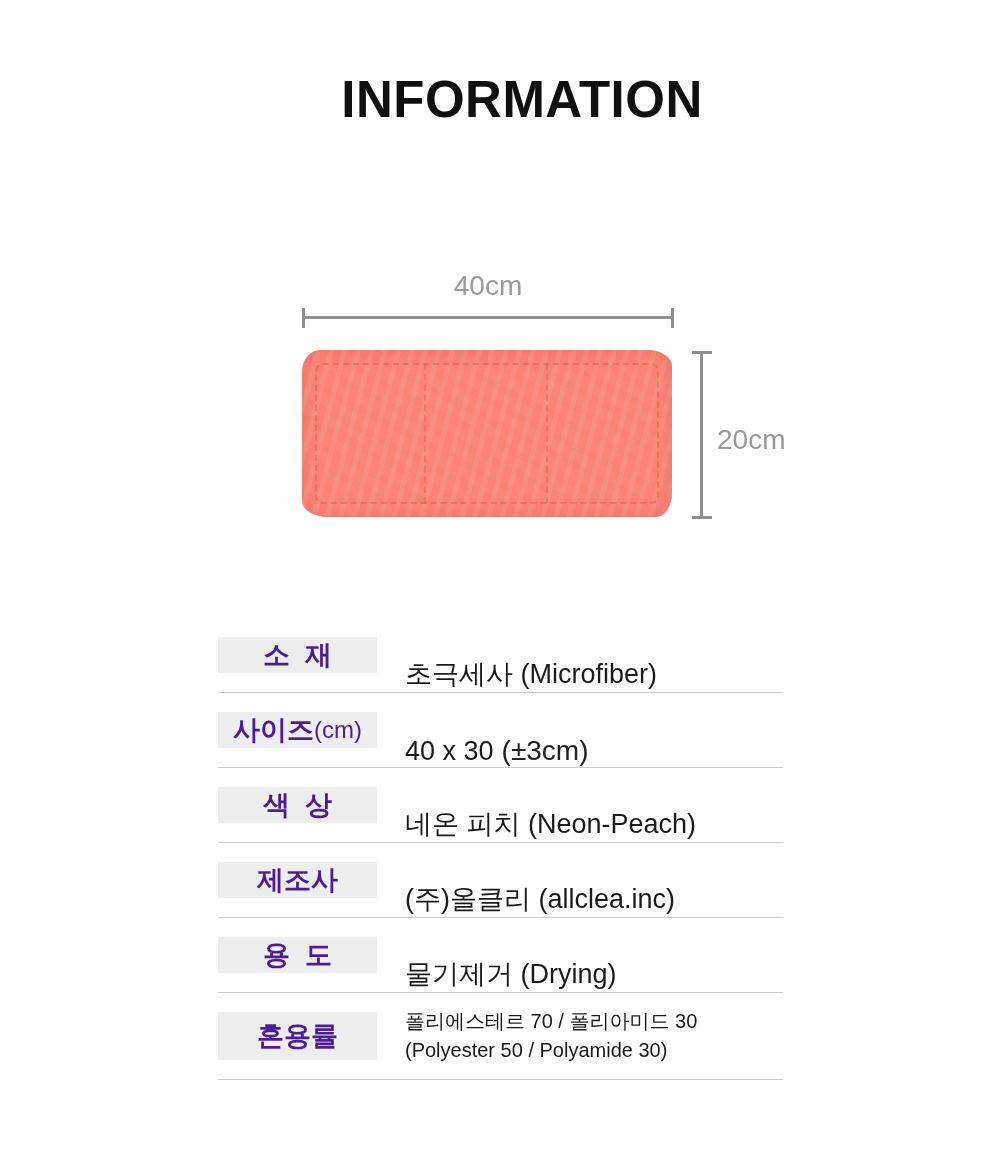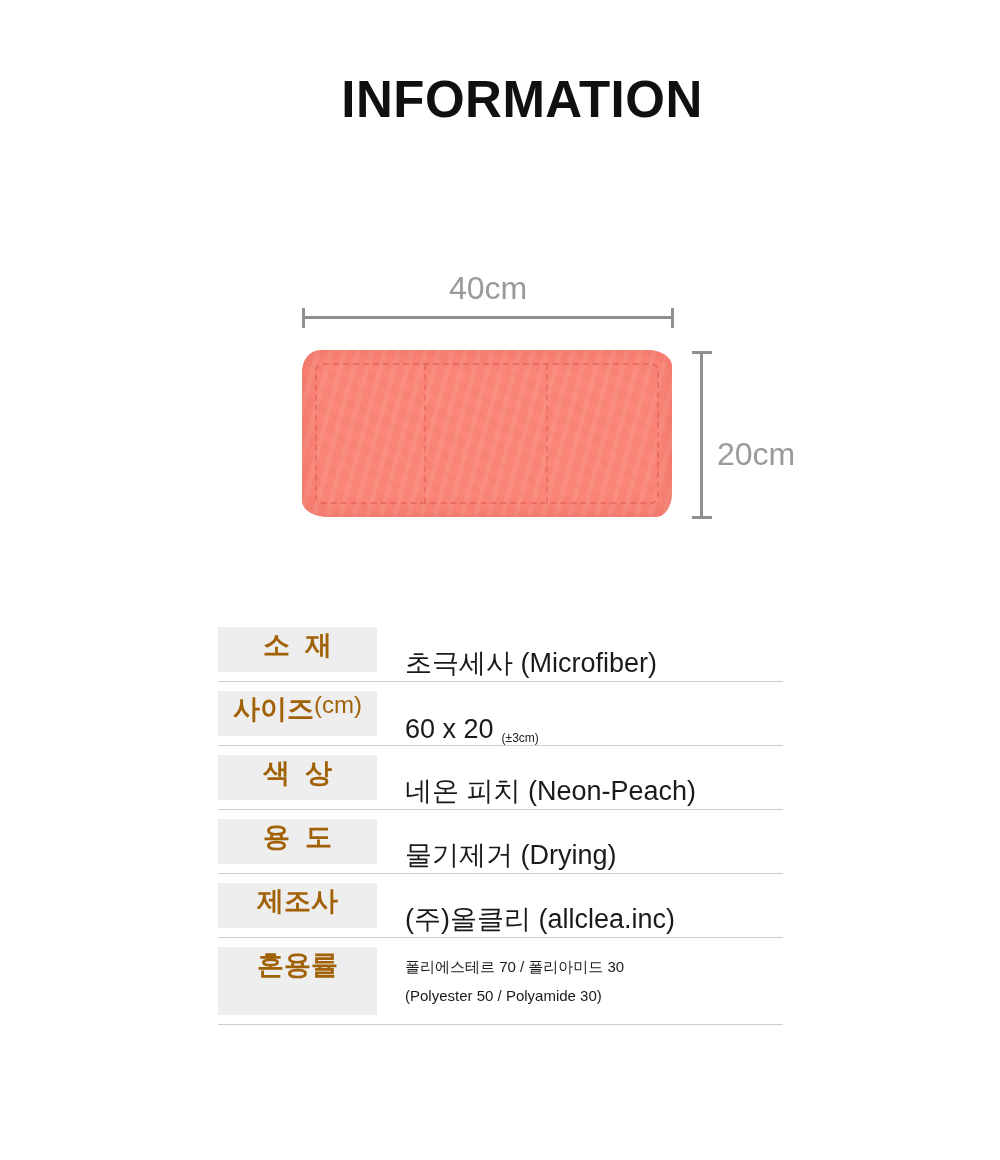--- a/index.html
+++ b/index.html
@@ -35,30 +35,30 @@
     width: 100%;
     text-align: center;
     font-size: 31px;
     font-weight: 400;
     color: #b4b4b4;
   }
 
   
   .dim-label {
     position: absolute;
-    font-size: 32px;
+    font-size: 28px;
     color: #9a9a9a;
     font-weight: 400;
   }
   .width-label {
     left: 302px; top: 270px; width: 372px;
     text-align: center;
   }
   .height-label {
-    left: 717px; top: 436px;
+    left: 717px; top: 424px;
   }
   .dim-h { position: absolute; left: 302px; top: 308px; width: 372px; height: 20px; }
   .dim-h .bar   { position: absolute; left: 0; right: 0; top: 8px; height: 3px; background: #8f8f8f; }
   .dim-h .cap-l { position: absolute; left: 0;  top: 0; width: 3px; height: 20px; background: #8f8f8f; }
   .dim-h .cap-r { position: absolute; right: 0; top: 0; width: 3px; height: 20px; background: #8f8f8f; }
 
   .dim-v { position: absolute; left: 692px; top: 351px; width: 20px; height: 168px; }
   .dim-v .bar   { position: absolute; top: 0; bottom: 0; left: 8px; width: 3px; background: #8f8f8f; }
   .dim-v .cap-t { position: absolute; top: 0;    left: 0; width: 20px; height: 3px; background: #8f8f8f; }
   .dim-v .cap-b { position: absolute; bottom: 0; left: 0; width: 20px; height: 3px; background: #8f8f8f; }
@@ -106,42 +106,43 @@
   }
   .spec-row {
     display: flex;
     align-items: stretch;
     min-height: 64px;
     border-bottom: 1px solid #cccccc;
   }
   .spec-row.tall { min-height: 87px; }
   .cell-label {
     width: 159px;
-    margin: 9px 0;
+    margin: 19px 0;
     background: #eeeeee;
     display: flex;
+    align-items: center;
     justify-content: center;
     font-size: 27px;
     font-weight: 700;
-    color: #a16207;
+    color: #4c1d95;
   }
   .cell-label .lbl { white-space: pre; }
   .cell-label .lbl-small { font-size: 24px; font-weight: 400; white-space: pre; }
   .cell-value {
     flex: 1;
     padding-left: 28px;
     display: flex;
     align-items: flex-end;
     font-size: 27px;
     font-weight: 400;
     color: #1a1a1a;
   }
-  .cell-value .val-small { font-size: 12px; margin-left: 8px; color: #222; }
+  .cell-value .val-small { font-size: 28px; margin-left: 8px; color: #222; }
   .cell-value.two-line { flex-direction: column; align-items: flex-start; justify-content: center; }
-  .cell-value.two-line span { display: block; font-size: 15px; line-height: 29px; }
+  .cell-value.two-line span { display: block; font-size: 20px; line-height: 29px; }
 </style>
 </head>
 <body>
 
 <div class="page">
 
   <h1 class="page-title">INFORMATION</h1>
 
   <div class="dim-label width-label">40cm</div>
 
@@ -176,49 +177,49 @@
         <span>초극세사 (Microfiber)</span>
       </div>
     </div>
 
     <div class="spec-row">
       <div class="cell-label">
         <span class="lbl">사이즈</span>
           <span class="lbl-small">(cm)</span>
       </div>
       <div class="cell-value">
-        <span>60 x 20</span>
+        <span>40 x 30</span>
         <span class="val-small">(±3cm)</span>
       </div>
     </div>
 
     <div class="spec-row">
       <div class="cell-label">
         <span class="lbl">색  상</span>
       </div>
       <div class="cell-value">
         <span>네온 피치 (Neon-Peach)</span>
       </div>
     </div>
 
     <div class="spec-row">
       <div class="cell-label">
+        <span class="lbl">제조사</span>
+      </div>
+      <div class="cell-value">
+        <span>(주)올클리 (allclea.inc)</span>
+      </div>
+    </div>
+
+    <div class="spec-row">
+      <div class="cell-label">
         <span class="lbl">용  도</span>
       </div>
       <div class="cell-value">
         <span>물기제거 (Drying)</span>
-      </div>
-    </div>
-
-    <div class="spec-row">
-      <div class="cell-label">
-        <span class="lbl">제조사</span>
-      </div>
-      <div class="cell-value">
-        <span>(주)올클리 (allclea.inc)</span>
       </div>
     </div>
 
 
     <div class="spec-row tall">
       <div class="cell-label">
         <span class="lbl">혼용률</span>
       </div>
       <div class="cell-value two-line">
         <span>폴리에스테르 70 / 폴리아미드 30</span>

